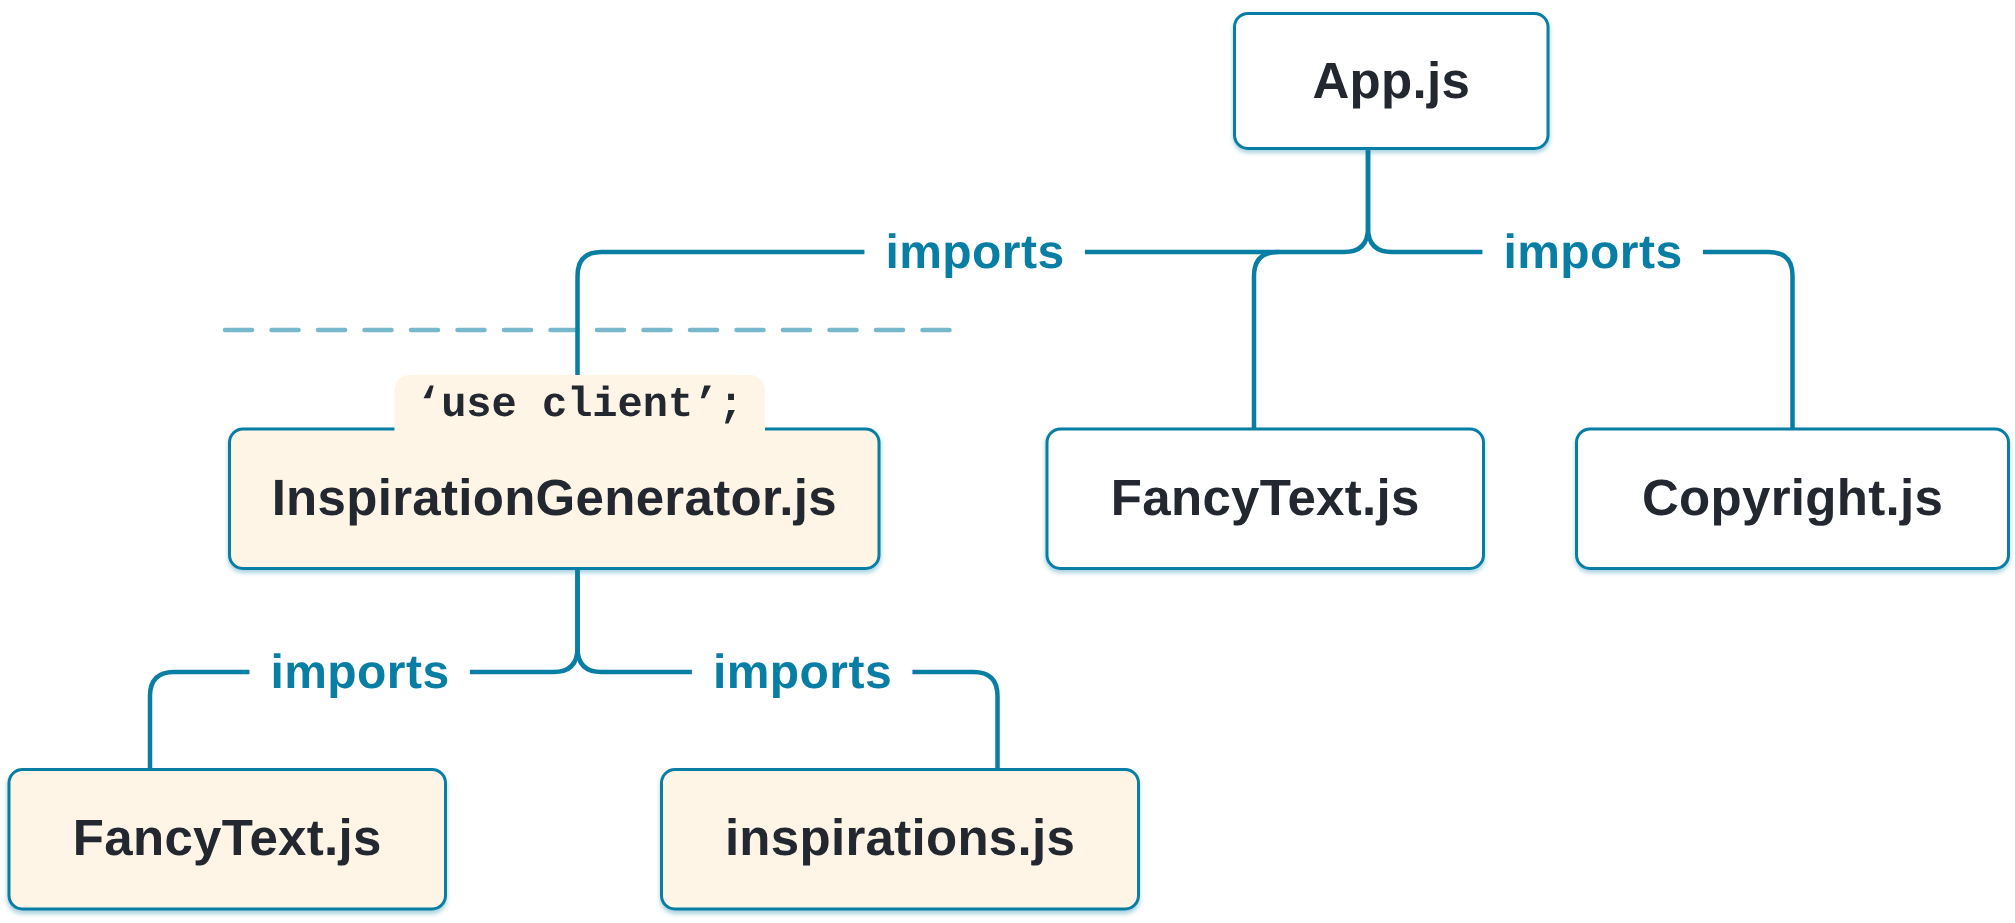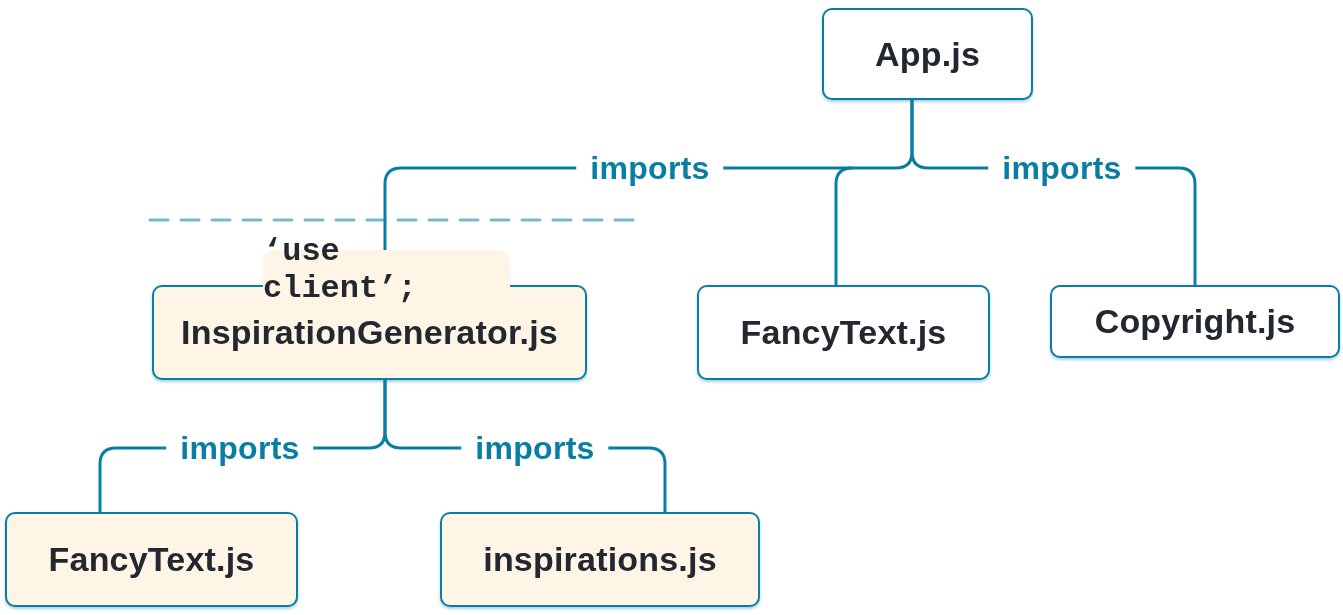--- a/index.html
+++ b/index.html
@@ -53,39 +53,39 @@
     font-size: 34px;
     font-weight: 600;
     letter-spacing: 0.2px;
     box-shadow: 0 2px 3px rgba(8, 126, 164, 0.35);
   }
   .node.cream { background: var(--cream-bg); }
 
   .node-app                { left: 822px;  top: 8px;   width: 211px; height: 92px; }
   .node-inspiration        { left: 152px;  top: 285px; width: 435px; height: 95px; }
   .node-fancytext-top      { left: 697px;  top: 285px; width: 293px; height: 95px; }
-  .node-copyright          { left: 1050px; top: 285px; width: 290px; height: 73px; }
+  .node-copyright          { left: 1050px; top: 285px; width: 290px; height: 95px; }
   .node-fancytext-bottom   { left: 5px;    top: 512px; width: 293px; height: 95px; }
   .node-inspirations       { left: 440px;  top: 512px; width: 320px; height: 95px; }
 
   .directive-badge {
     position: absolute;
     z-index: 3;
     left: 263px;
     top: 250px;
     width: 247px;
     height: 40px;
     display: flex;
     align-items: center;
     justify-content: center;
     background: var(--cream-bg);
     border-radius: 10px 10px 0 0;
     color: var(--box-text);
     font-family: "Liberation Mono", "DejaVu Sans Mono", monospace;
-    font-size: 32px;
+    font-size: 28px;
     font-weight: 700;
   }
 
   .imports-label {
     position: absolute;
     z-index: 2;
     transform: translate(-50%, -50%);
     background: var(--page-bg);
     padding: 2px 14px;
     color: var(--imports-label);

